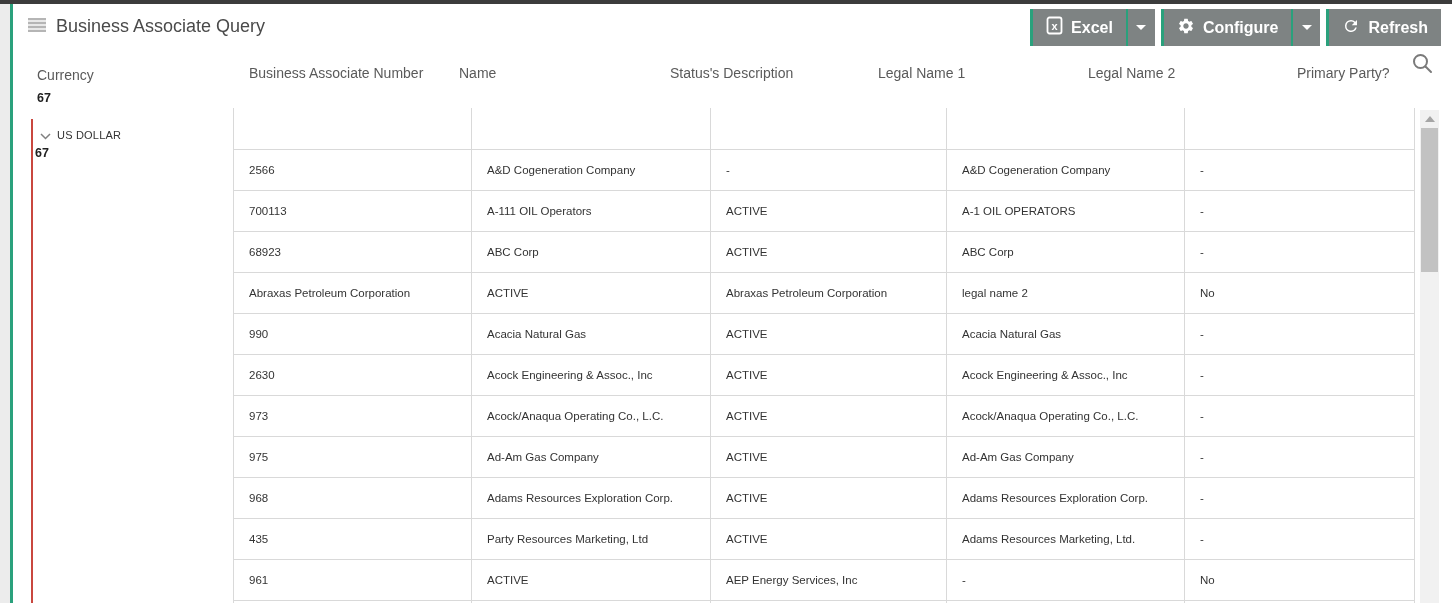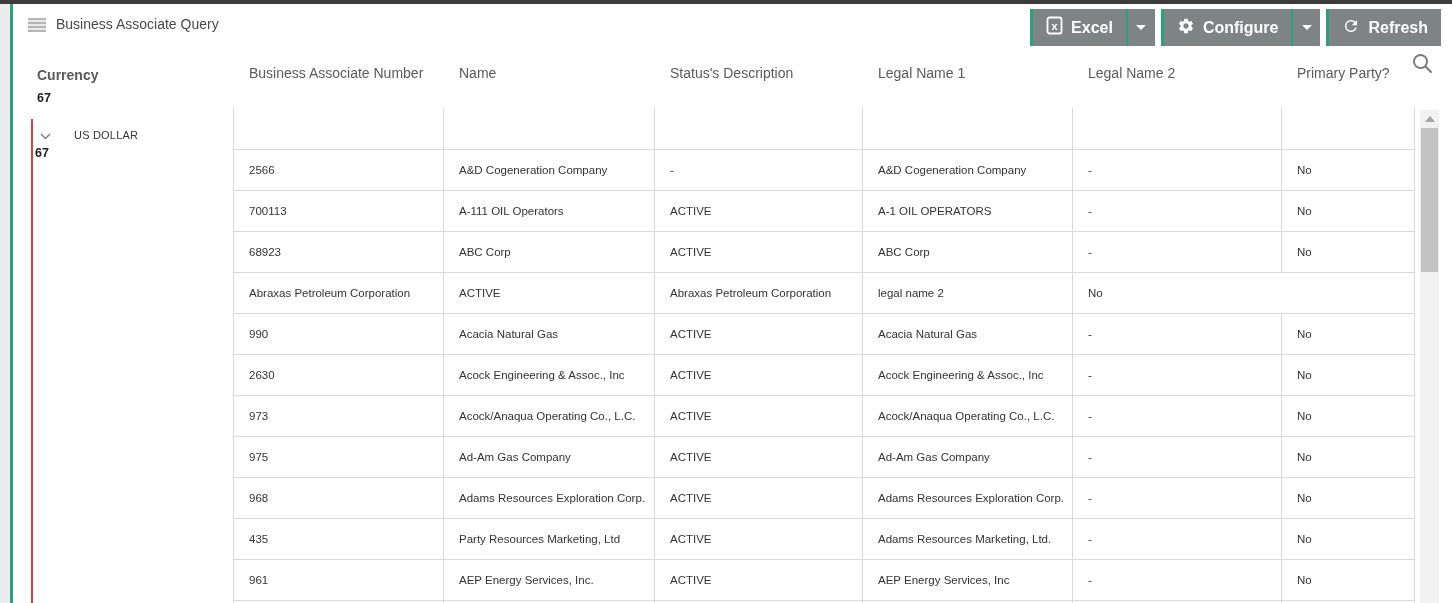--- a/index.html
+++ b/index.html
@@ -7,52 +7,52 @@
     width:1452px;height:603px;position:relative;overflow:hidden;
     background:#ffffff;font-family:"Liberation Sans",sans-serif;
   }
   .topbar{position:absolute;top:0;left:0;width:100%;height:4px;background:#3c3c3c;}
   .left-strip{position:absolute;top:4px;left:0;width:10px;bottom:0;background:#ececec;}
   .teal-line{position:absolute;top:4px;left:10px;width:3px;bottom:0;background:#2aa17c;}
 
   
   .menu-icon{position:absolute;left:28px;top:18px;width:18px;height:14px;
     background:repeating-linear-gradient(to bottom,#b5b5b5 0 2px,#e8e8e8 2px 4px);}
-  .page-title{position:absolute;left:56px;top:16px;font-size:14px;color:#4a4a4a;}
+  .page-title{position:absolute;left:56px;top:16px;font-size:18px;color:#4a4a4a;}
 
   
   .toolbar{position:absolute;top:9px;right:11px;display:flex;gap:6px;}
   .btn-group{display:flex;height:37px;}
   .btn{background:#7e8383;color:#fff;font-weight:700;font-size:16px;display:flex;
     align-items:center;padding:0 13px;border-left:3px solid #2aa17c;gap:8px;cursor:pointer;}
   .btn-caret{background:#7e8383;width:27px;display:flex;align-items:center;
     justify-content:center;border-left:2px solid #2aa17c;cursor:pointer;}
   .caret{width:0;height:0;border-left:5px solid transparent;border-right:5px solid transparent;
     border-top:5px solid #fff;}
 
   
-  .currency-header{position:absolute;left:37px;top:67px;font-size:14px;color:#5a5a5a;font-weight:bold;}
+  .currency-header{position:absolute;left:37px;top:67px;font-size:14px;color:#5a5a5a;}
   .currency-count{position:absolute;left:37px;top:91px;font-size:12.5px;font-weight:700;color:#222;}
   .red-line{position:absolute;left:31px;top:119px;width:2px;bottom:0;background:#c9473f;}
-  .tree-item{position:absolute;left:40px;top:126px;display:flex;align-items:center;gap:23px;cursor:pointer;}
+  .tree-item{position:absolute;left:40px;top:126px;display:flex;align-items:center;gap:6px;cursor:pointer;}
   .tree-label{font-size:11px;color:#333;letter-spacing:.2px;}
   .tree-count{position:absolute;left:35px;top:146px;font-size:12.5px;font-weight:700;color:#222;}
 
   
   .col-headers{position:absolute;left:234px;top:65px;width:1182px;display:grid;
     grid-template-columns:210px 211px 208px 210px 209px 134px;color:#5a5a5a;font-size:14px;}
   .col-headers span{padding-left:15px;cursor:pointer;}
 
   .search-icon{position:absolute;left:1411px;top:52px;cursor:pointer;}
 
   
   .data-table{position:absolute;left:233px;top:108px;width:1182px;bottom:0;overflow:hidden;
     font-size:11.5px;color:#333;}
   .t-row{display:grid;grid-template-columns:210px 211px 208px 210px 209px 134px;height:41px;
-    border-bottom:1px solid #d9d9d9;border-right:1px solid #d9d9d9;box-sizing:border-box;background:#fff;}
+    border-bottom:1px solid #d9d9d9;border-right:1px solid #d9d9d9;box-sizing:border-box;background:#fff;gap:28px;}
   .t-row.filter{height:42px;}
   .t-row.partial{height:4px;border-bottom:none;}
   .t-cell{border-left:1px solid #d9d9d9;display:flex;align-items:center;padding-left:15px;
     box-sizing:border-box;overflow:hidden;white-space:nowrap;}
 
   
   .scrollbar{position:absolute;left:1420px;top:110px;width:19px;bottom:0;background:#f1f1f1;}
   .sb-arrow{margin:6px auto 0;width:0;height:0;border-left:5px solid transparent;
     border-right:5px solid transparent;border-bottom:6px solid #a5a5a5;}
   .sb-thumb{position:absolute;top:18px;left:1px;width:17px;height:144px;background:#c2c2c2;cursor:pointer;}
@@ -221,21 +221,20 @@
     <div class="t-row">
       <div class="t-cell">435</div>
       <div class="t-cell">Party Resources Marketing, Ltd</div>
       <div class="t-cell">ACTIVE</div>
       <div class="t-cell">Adams Resources Marketing, Ltd.</div>
       <div class="t-cell">-</div>
       <div class="t-cell">No</div>
     </div>
     <div class="t-row">
       <div class="t-cell">961</div>
-      <div class="t-cell">AEP Energy Services, Inc.</div>
       <div class="t-cell">ACTIVE</div>
       <div class="t-cell">AEP Energy Services, Inc</div>
       <div class="t-cell">-</div>
       <div class="t-cell">No</div>
     </div>
     <div class="t-row partial">
       <div class="t-cell"></div>
       <div class="t-cell"></div>
       <div class="t-cell"></div>
       <div class="t-cell"></div>

